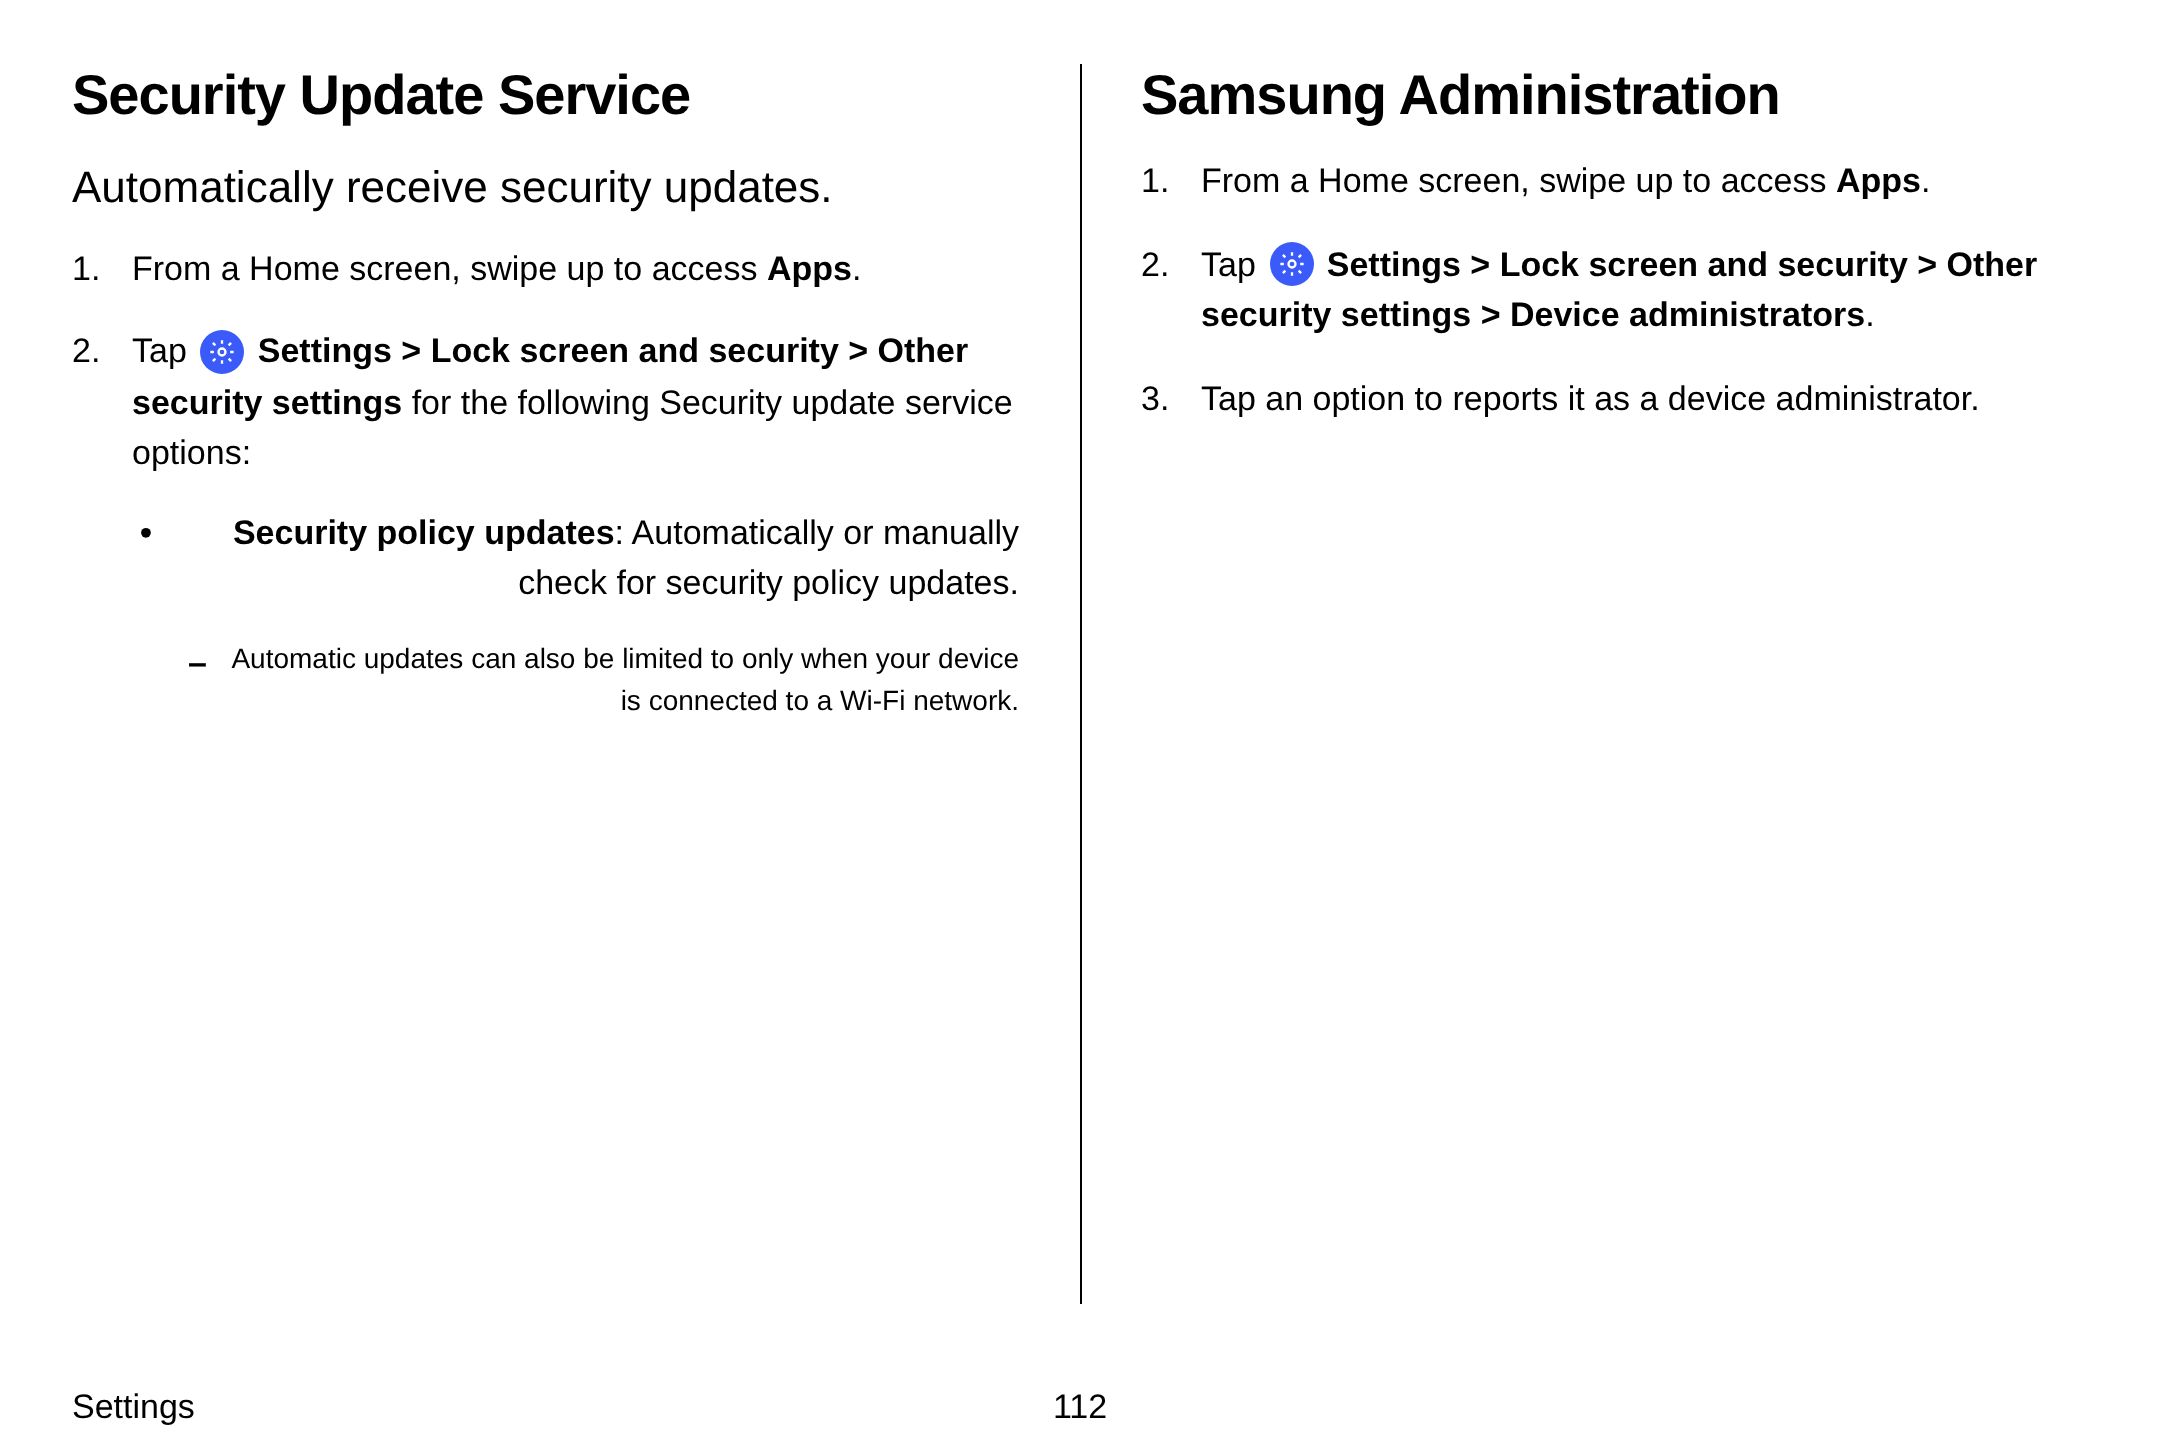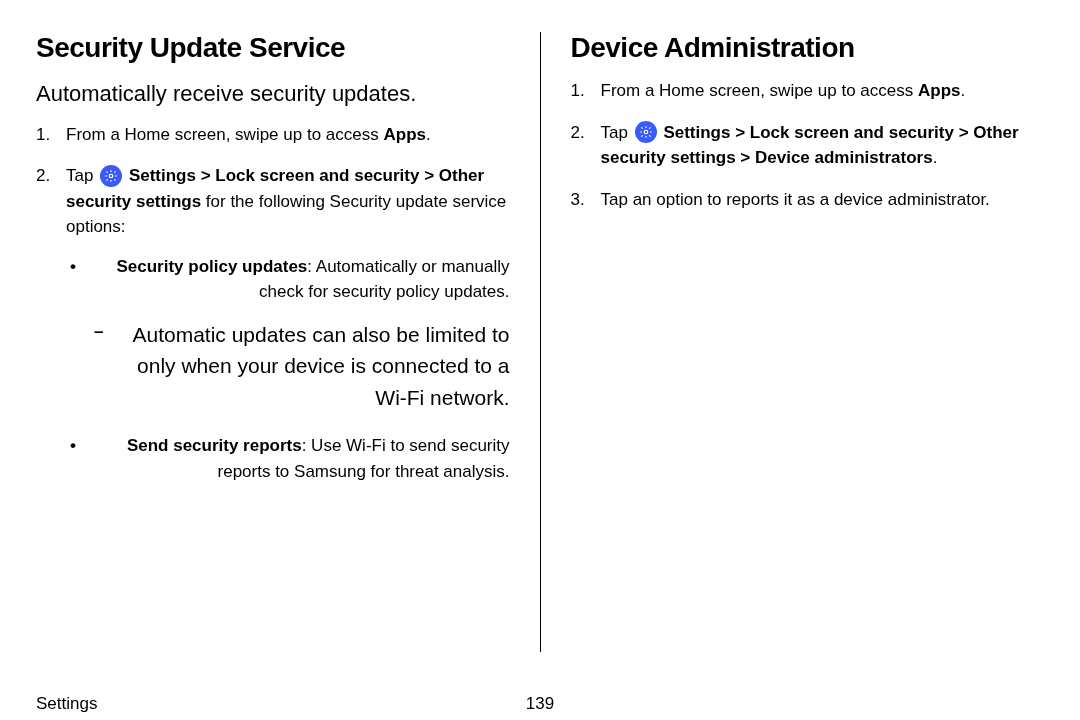--- a/index.html
+++ b/index.html
@@ -80,21 +80,21 @@
   }
   ul.dashes {
     list-style: none;
     padding-left: 0;
     margin-top: 14px;
   }
   ul.dashes > li {
     position: relative;
     padding-left: 24px;
     margin-bottom: 20px;
-    font-size: 21px;
+    font-size: 14px;
     line-height: 1.5;
   }
   ul.dashes > li::before {
     content: "–";
     position: absolute;
     left: 4px;
     top: 0;
     font-size: 17px;
     font-weight: 700;
   }
@@ -142,46 +142,43 @@
             </svg>
           </span>
         <span class="b">Settings</span><span class="b"> &gt; </span><span class="b">Lock screen and security</span><span class="b"> &gt; </span><span class="b">Other security settings</span><span> for the following Security update service options:</span>
         <ul class="bullets">
           <li>
             <span class="b">Security policy updates</span><span>: Automatically or manually check for security policy updates.</span>
             <ul class="dashes">
               <li>Automatic updates can also be limited to only when your device is connected to a Wi‑Fi network.</li>
             </ul>
           </li>
-          <li>
-            <span class="b">Send security reports</span><span>: Use Wi‑Fi to send security reports to Samsung for threat analysis.</span>
-          </li>
         </ul>
       </li>
     </ol>
   </div>
 
   <div class="divider"></div>
 
   <div class="column">
-    <h1>Device Administration</h1>
+    <h1>Samsung Administration</h1>
     <ol>
       <li>
         <span>From a Home screen, swipe up to access </span><span class="b">Apps</span><span>.</span>
       </li>
       <li>
         <span>Tap </span><span class="settings-icon">
             <svg viewBox="0 0 24 24" fill="none" stroke="#fff" stroke-width="2">
               <circle cx="12" cy="12" r="3"></circle>
               <path d="M12 2v3M12 19v3M4.2 4.2l2.1 2.1M17.7 17.7l2.1 2.1M2 12h3M19 12h3M4.2 19.8l2.1-2.1M17.7 6.3l2.1-2.1"></path>
             </svg>
           </span>
         <span class="b">Settings</span><span class="b"> &gt; </span><span class="b">Lock screen and security</span><span class="b"> &gt; </span><span class="b">Other security settings</span><span class="b"> &gt; </span><span class="b">Device administrators</span><span>.</span>
       </li>
       <li>Tap an option to reports it as a device administrator.</li>
     </ol>
   </div>
 </div>
 
 <div class="footer">
   <span class="footer-left">Settings</span>
-  <span class="footer-page">139</span>
+  <span class="footer-page">112</span>
 </div>
 
 </body></html>

